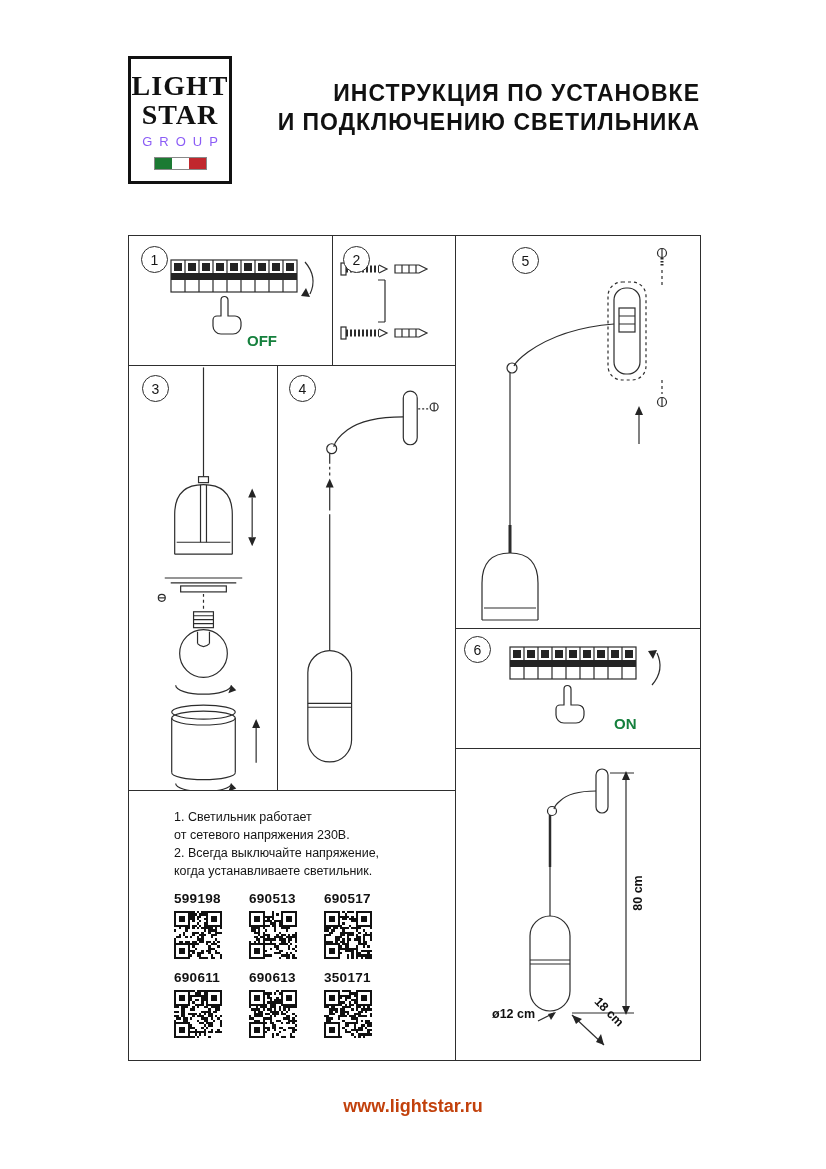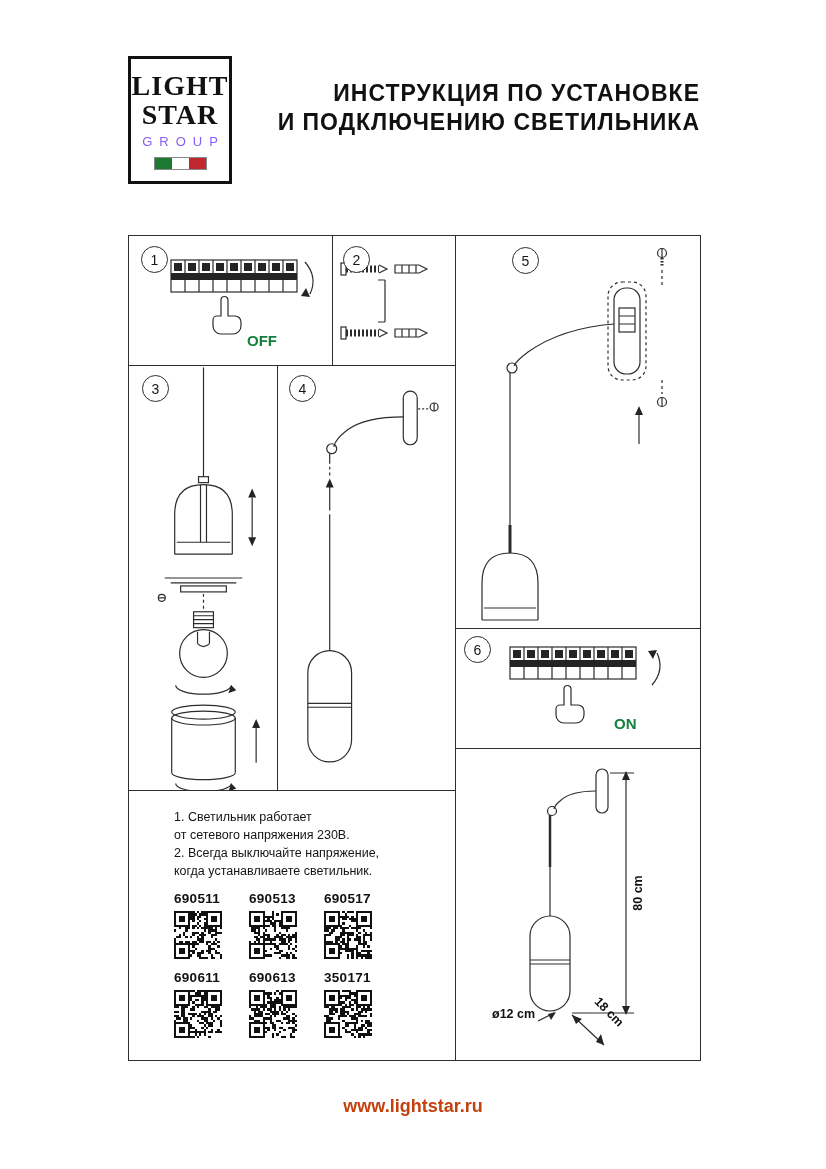--- a/index.html
+++ b/index.html
@@ -241,21 +241,21 @@
   <div class="panel" id="p8">
     <div class="p8-inner">
       <div class="notes">
         <div>1. Светильник работает</div>
         <div>от сетевого напряжения 230В.</div>
         <div>2. Всегда выключайте напряжение,</div>
         <div>когда устанавливаете светильник.</div>
       </div>
       <div class="art-row">
         <div class="art-col">
-          <div class="art-num">690511</div>
+          <div class="art-num">599198</div>
           <div class="qr"><svg viewBox="0 0 21 21" width="100%" height="100%" shape-rendering="crispEdges" fill="#111" xmlns="http://www.w3.org/2000/svg">
                 <rect x="0" y="0" width="1" height="1"></rect>
                 <rect x="1" y="0" width="1" height="1"></rect>
                 <rect x="2" y="0" width="1" height="1"></rect>
                 <rect x="3" y="0" width="1" height="1"></rect>
                 <rect x="4" y="0" width="1" height="1"></rect>
                 <rect x="5" y="0" width="1" height="1"></rect>
                 <rect x="6" y="0" width="1" height="1"></rect>
                 <rect x="7" y="0" width="1" height="1"></rect>
                 <rect x="8" y="0" width="1" height="1"></rect>

